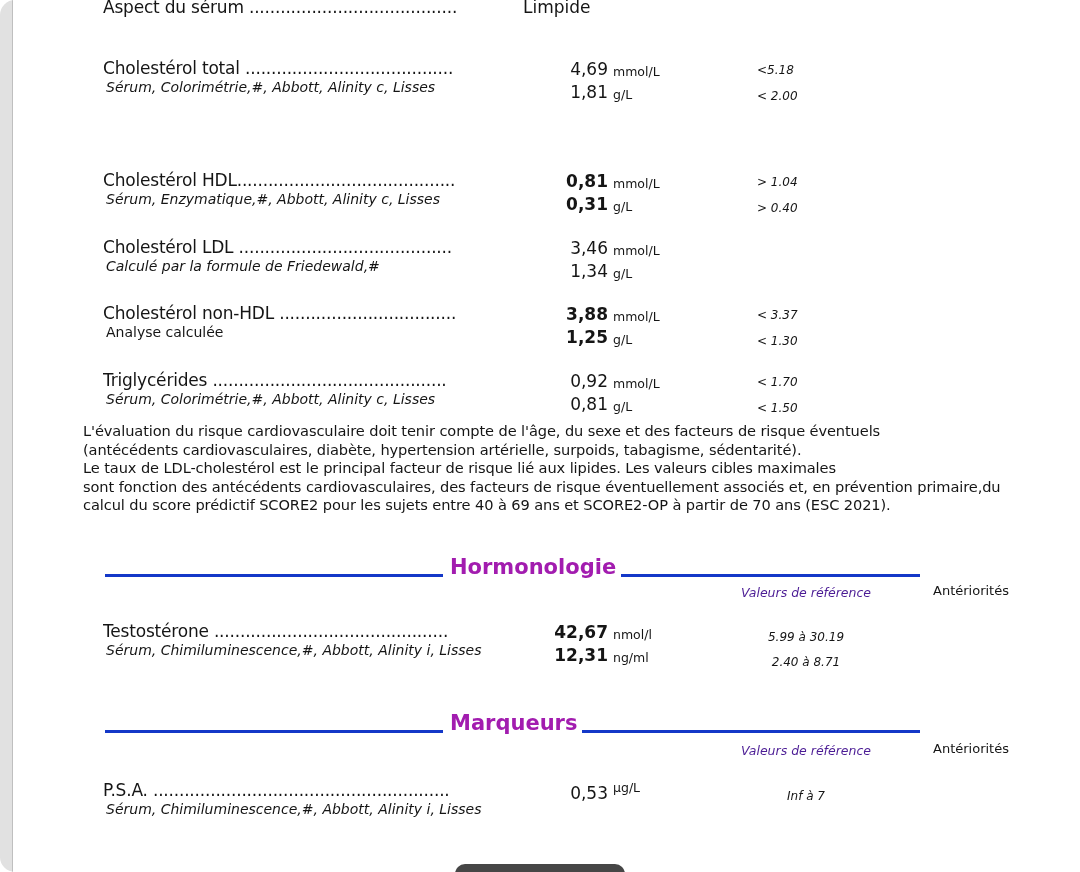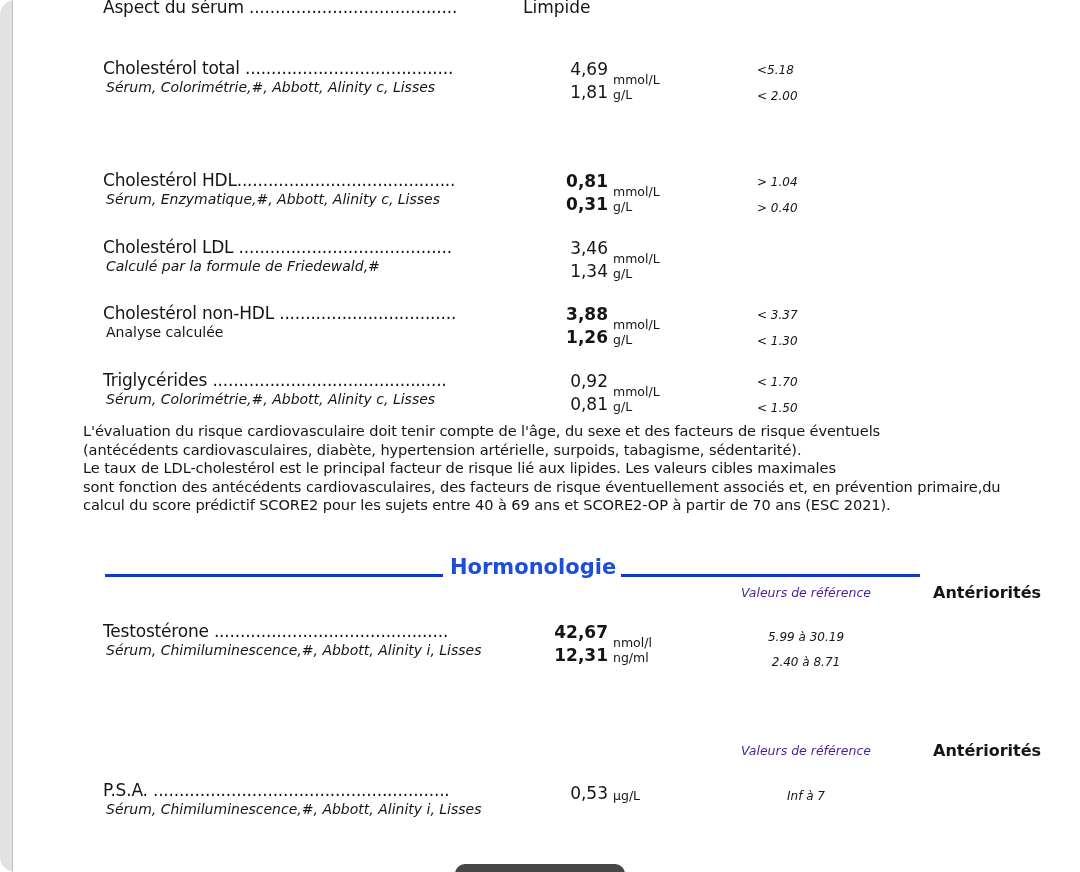--- a/index.html
+++ b/index.html
@@ -9,44 +9,44 @@
   .gutter-right{position:absolute;left:1073px;top:0;width:7px;height:872px;background:#e1e1e1;border-left:1px solid #c9c9c9;}
 
   .arow{position:absolute;left:0;width:1080px;}
   .albl{position:absolute;left:103px;top:0;width:358px;white-space:nowrap;overflow:hidden;
         font-size:17px;letter-spacing:-0.2px;}
   .amethod{position:absolute;left:106px;top:21px;font-size:14px;white-space:nowrap;}
   .it{font-style:italic;}
   .aval{position:absolute;left:508px;top:1px;width:100px;text-align:right;font-size:17px;white-space:nowrap;}
   .v2{top:24px;}
   .bold .aval{font-weight:bold;}
-  .aunit{position:absolute;left:613px;top:14px;font-size:12.5px;white-space:nowrap;}
+  .aunit{position:absolute;left:613px;top:6px;font-size:12.5px;white-space:nowrap;}
   .u2{top:29px;}
   .aref{position:absolute;left:757px;top:5px;font-size:12px;font-style:italic;white-space:nowrap;}
   .r2{top:31px;}
   .srow .aref{left:740px;width:132px;text-align:center;}
   .srow .aref.r1{top:9px;}
   .srow .aref.r2{top:34px;}
   .psa .aval{top:3px;}
-  .psa .aunit{top:8px;}
+  .psa .aunit{top:0;}
   .psa .aref{top:10px;}
   .serum-val{position:absolute;left:523px;top:0;font-size:17px;}
 
   .para{position:absolute;left:83px;top:422px;width:975px;font-size:14.6px;line-height:18.6px;
         letter-spacing:-0.1px;}
 
   .sechdr{position:absolute;left:105px;width:815px;height:26px;display:flex;align-items:flex-end;}
   .sline{height:3px;background:#1438c8;margin-bottom:1px;}
   .sline.first{width:338px;}
   .sline.fill{flex:1;}
-  .stitle{font-size:21px;font-weight:bold;color:#1d4ed8;line-height:22px;padding:0 5px 0 7px;white-space:nowrap;}
+  .stitle{font-size:21px;font-weight:bold;color:#a21caf;line-height:22px;padding:0 5px 0 7px;white-space:nowrap;}
 
   .refhdr{position:absolute;left:740px;width:132px;text-align:center;font-size:12.5px;
           font-style:italic;color:#4c1d95;white-space:nowrap;}
-  .anthdr{position:absolute;left:933px;font-size:16px;white-space:nowrap;font-weight:bold;}
+  .anthdr{position:absolute;left:933px;font-size:13px;white-space:nowrap;}
 
   .toolbar{position:absolute;left:455px;top:864px;width:170px;height:14px;background:#464646;
            border-radius:10px 10px 0 0;}
 </style>
 </head>
 <body>
 
 <div class="viewport">
   <div class="gutter-left"></div>
   <div class="gutter-right"></div>
@@ -86,21 +86,21 @@
     <div class="aval v2">1,34</div>
     <div class="aunit u2">g/L</div>
   </div>
 
   <div class="arow bold" style="top:303px">
     <div class="albl">Cholestérol non-HDL ..................................</div>
     <div class="amethod">Analyse calculée</div>
     <div class="aval v1">3,88</div>
     <div class="aunit u1">mmol/L</div>
     <div class="aref r1">&lt; 3.37</div>
-    <div class="aval v2">1,26</div>
+    <div class="aval v2">1,25</div>
     <div class="aunit u2">g/L</div>
     <div class="aref r2">&lt; 1.30</div>
   </div>
 
   <div class="arow" style="top:370px">
     <div class="albl">Triglycérides .............................................</div>
     <div class="amethod it">Sérum, Colorimétrie,#, Abbott, Alinity c, Lisses</div>
     <div class="aval v1">0,92</div>
     <div class="aunit u1">mmol/L</div>
     <div class="aref r1">&lt; 1.70</div>
@@ -129,20 +129,25 @@
     <div class="albl">Testostérone .............................................</div>
     <div class="amethod it">Sérum, Chimiluminescence,#, Abbott, Alinity i, Lisses</div>
     <div class="aval v1">42,67</div>
     <div class="aunit u1">nmol/l</div>
     <div class="aref r1">5.99 à 30.19</div>
     <div class="aval v2">12,31</div>
     <div class="aunit u2">ng/ml</div>
     <div class="aref r2">2.40 à 8.71</div>
   </div>
 
+  <div class="sechdr" style="top:708px">
+    <div class="sline first"></div>
+    <div class="stitle">Marqueurs</div>
+    <div class="sline fill"></div>
+  </div>
   <div class="refhdr" style="top:743px">Valeurs de référence</div>
   <div class="anthdr" style="top:741px">Antériorités</div>
 
   <div class="arow srow psa" style="top:780px">
     <div class="albl">P.S.A. .........................................................</div>
     <div class="amethod it">Sérum, Chimiluminescence,#, Abbott, Alinity i, Lisses</div>
     <div class="aval v1">0,53</div>
     <div class="aunit u1">µg/L</div>
     <div class="aref r1">Inf à 7</div>
   </div>

